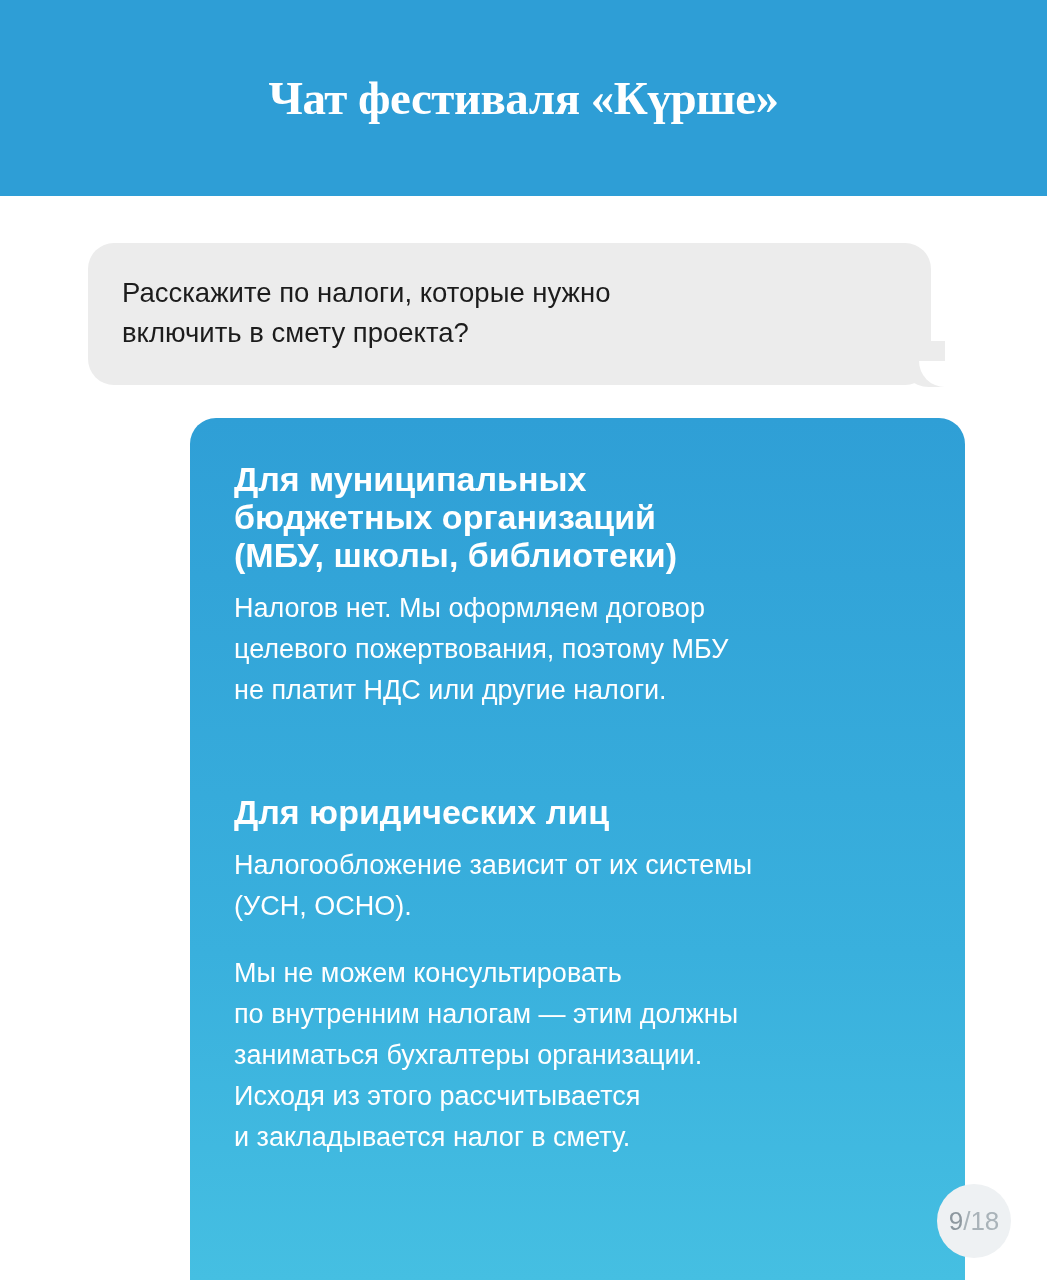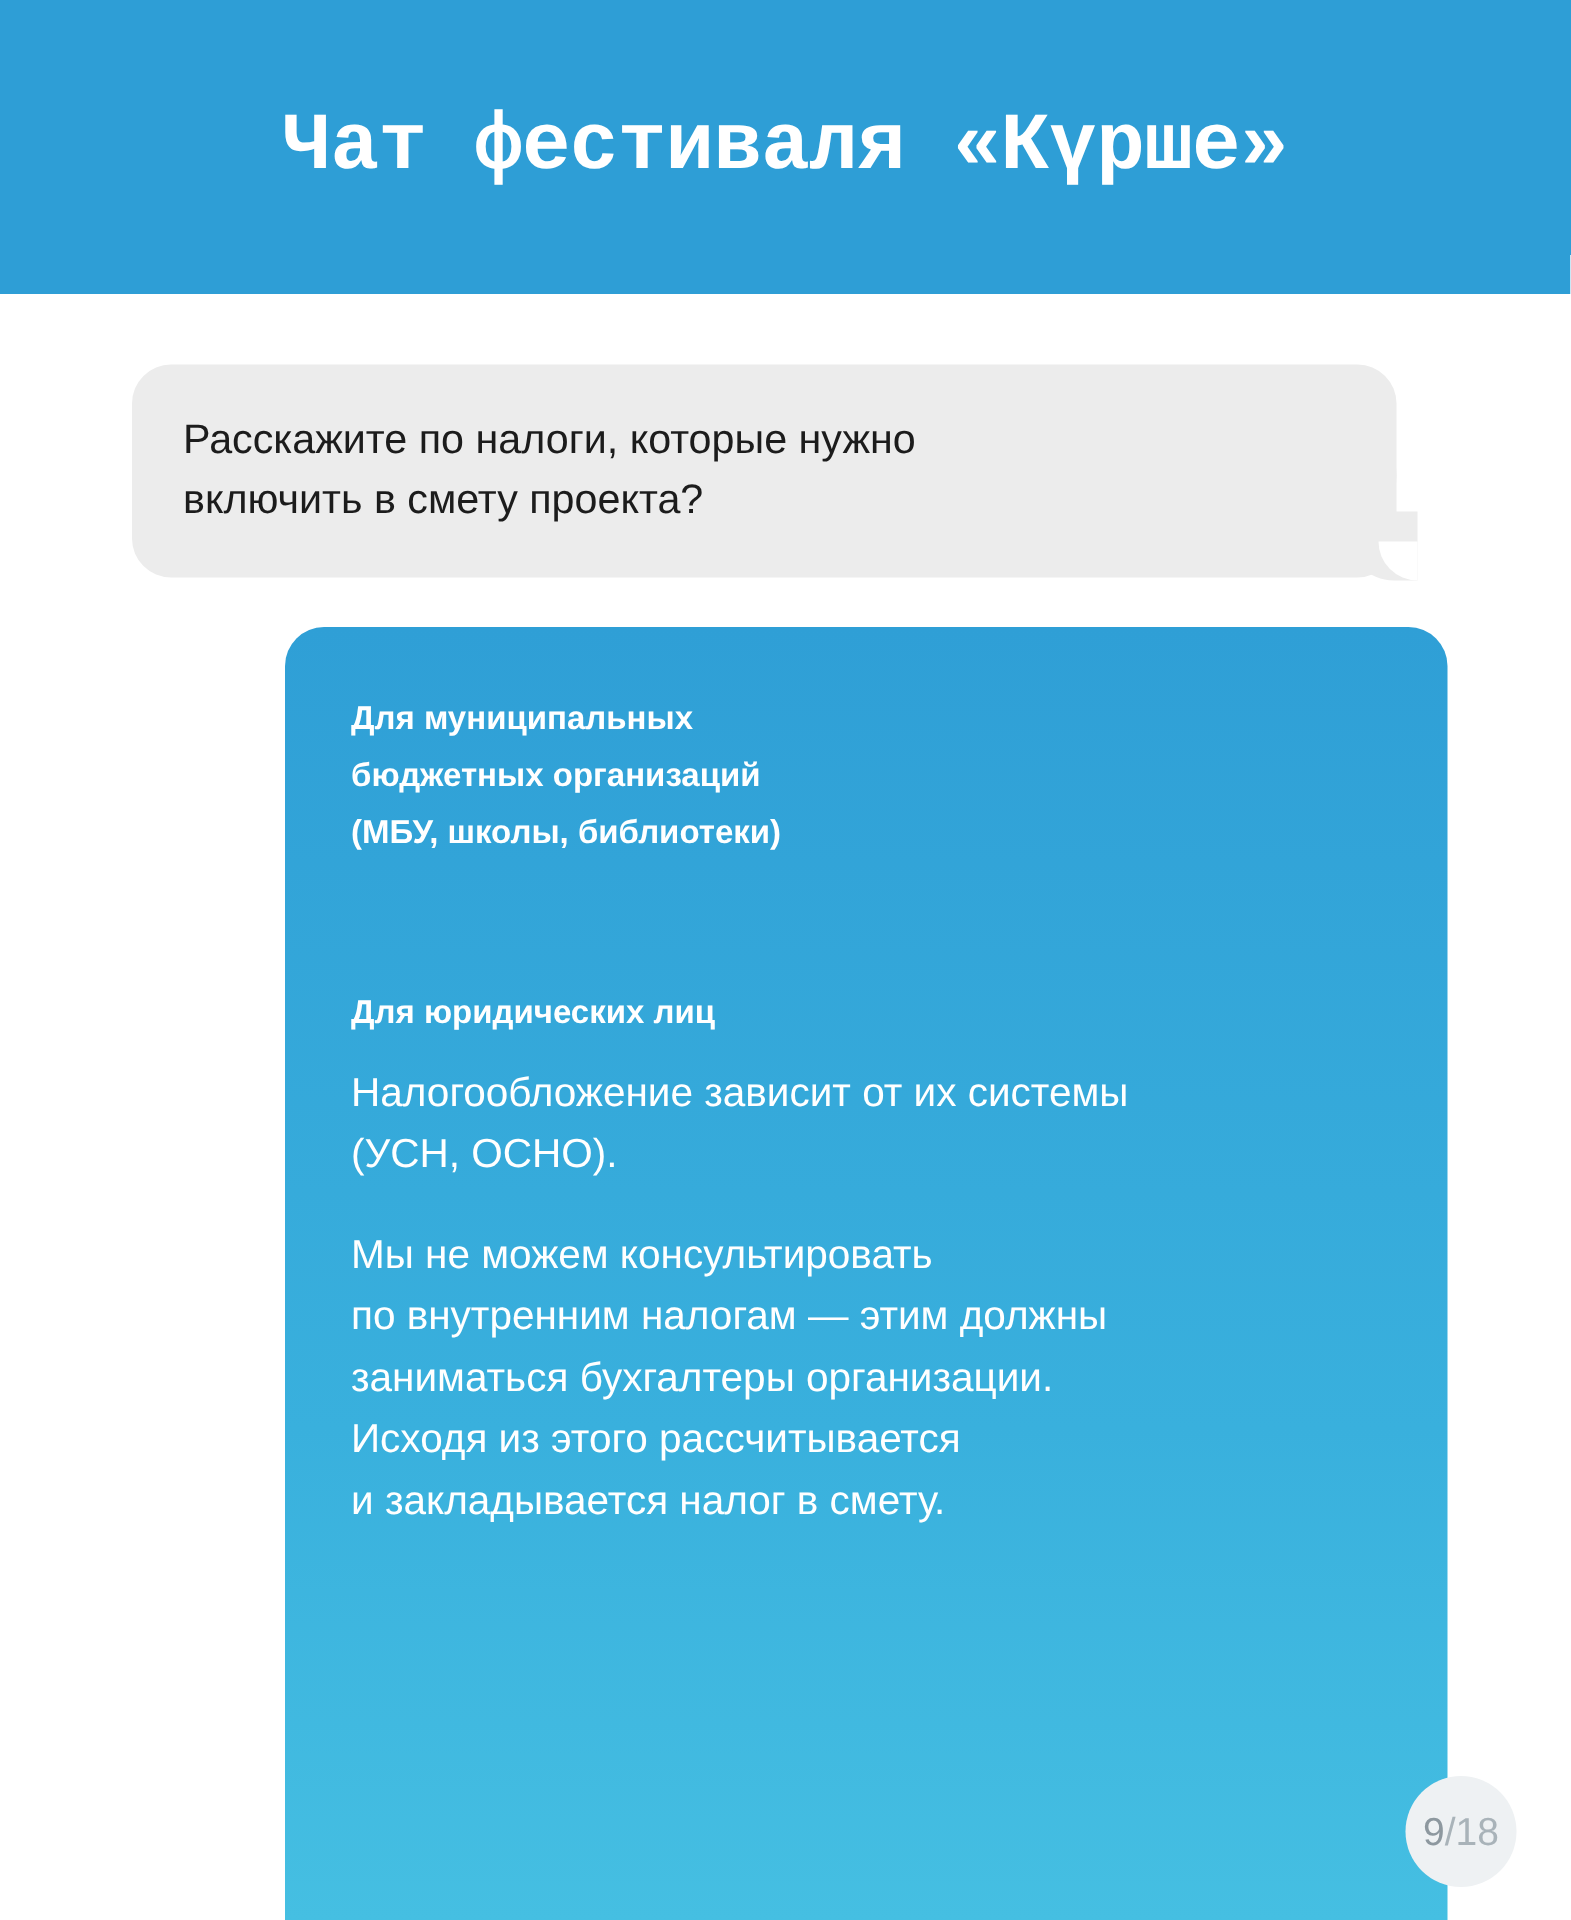--- a/index.html
+++ b/index.html
@@ -20,25 +20,25 @@
     width: 100%;
     height: 196px;
     background: #2e9ed6;
     display: flex;
     align-items: center;
     justify-content: center;
     box-sizing: border-box;
   }
   .header-title {
     color: #ffffff;
-    font-size: 54px;
+    font-size: 47px;
     font-weight: bold;
     letter-spacing: -0.5px;
     text-align: center;
-    font-family: Liberation Mono, monospace;
+    font-family: Liberation Serif, serif;
   }
 
   
   .chat {
     position: relative;
     width: 100%;
     height: 1084px;
     background: #ffffff;
   }
 
@@ -103,21 +103,21 @@
   .outgoing-bubble {
     background: linear-gradient(180deg, #2f9fd6 0%, #39b0dd 62%, #45bfe2 100%);
     border-top-left-radius: 26px;
     border-top-right-radius: 26px;
     padding: 42px 42px 72px 44px;
     box-sizing: border-box;
     color: #ffffff;
     min-height: 862px;
   }
   .ans-h {
-    font-size: 22px;
+    font-size: 34px;
     font-weight: bold;
     line-height: 38px;
     white-space: pre-line;
     margin: 0 0 14px 0;
     font-family: "Liberation Sans", sans-serif;
   }
   .ans-h.second {
     margin-top: 82px;
   }
   .ans-p {
@@ -170,20 +170,23 @@
 включить в смету проекта?</div>
       <div class="incoming-tail"></div>
     </div>
   </div>
 
   <div class="outgoing-wrap">
     <div class="outgoing-bubble">
       <div class="ans-h">Для муниципальных
 бюджетных организаций
 (МБУ, школы, библиотеки)</div>
+      <div class="ans-p">Налогов нет. Мы оформляем договор
+целевого пожертвования, поэтому МБУ
+не платит НДС или другие налоги.</div>
       <div class="ans-h second">Для юридических лиц</div>
       <div class="ans-p">Налогообложение зависит от их системы
 (УСН, ОСНО).</div>
       <div class="ans-p gap">Мы не можем консультировать
 по внутренним налогам — этим должны
 заниматься бухгалтеры организации.
 Исходя из этого рассчитывается
 и закладывается налог в смету.</div>
     </div>
   </div>

